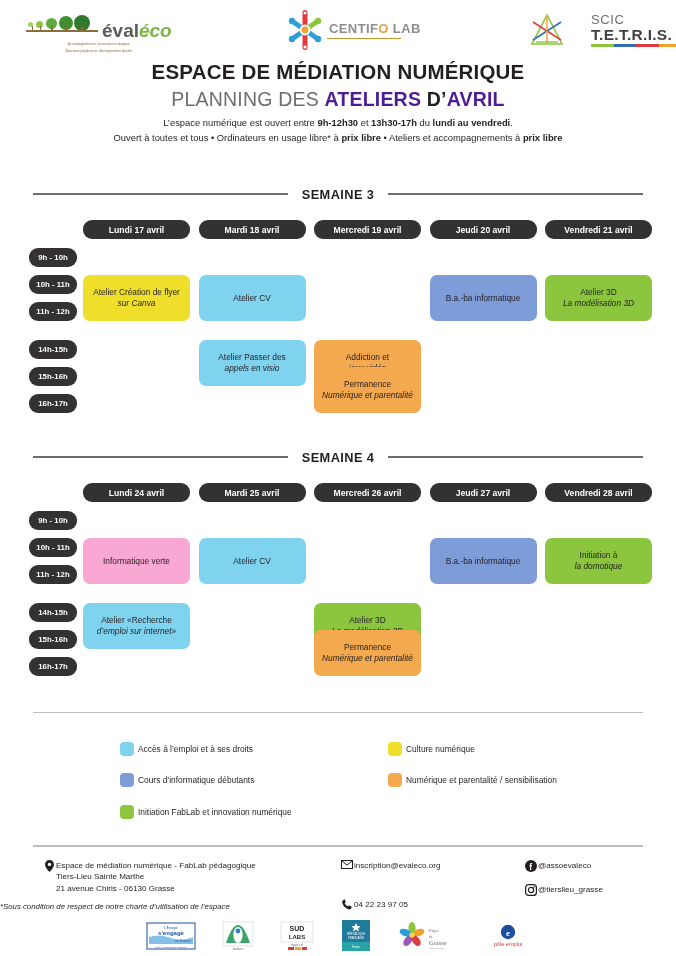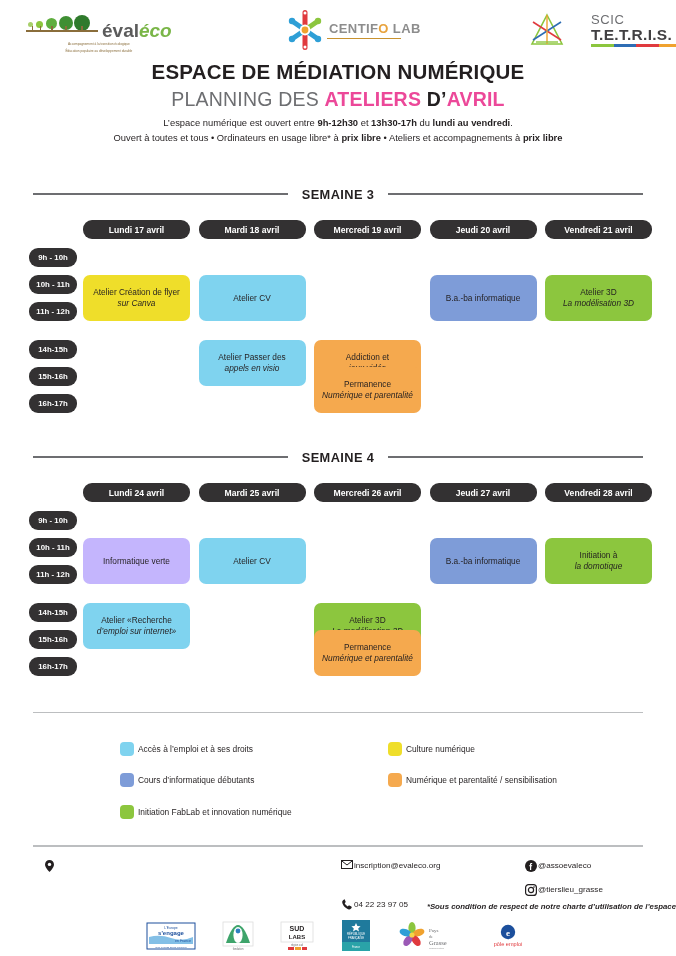--- a/index.html
+++ b/index.html
@@ -33,21 +33,21 @@
   .tt-scic{font-size:13px;color:#6d6e71;letter-spacing:.6px;}
   .tt-tet{font-size:15.5px;font-weight:bold;color:#414042;letter-spacing:.3px;margin-top:1px;}
   .tt-bar{display:flex;width:90px;height:3px;margin-top:2px;}
   .tt-bar i{flex:1;}
 
   
   .title1{position:absolute;left:0;top:60px;width:676px;text-align:center;
     font-size:20.5px;font-weight:bold;color:#231f20;letter-spacing:.2px;}
   .title2{position:absolute;left:0;top:88px;width:676px;text-align:center;
     font-size:19.5px;color:#6d6e71;letter-spacing:.2px;}
-  .title2 .hl{color:#ec4899;font-weight:bold;}
+  .title2 .hl{color:#4c1d95;font-weight:bold;}
   .title2 .dk{color:#231f20;font-weight:bold;}
   .sub1{position:absolute;left:0;top:117px;width:676px;text-align:center;font-size:9.4px;color:#231f20;}
   .sub2{position:absolute;left:0;top:132px;width:676px;text-align:center;font-size:9.4px;color:#231f20;}
   .sub1 b,.sub2 b{font-weight:bold;}
 
   
   .wk-head{position:absolute;left:33px;width:610px;height:16px;display:flex;align-items:center;}
   .wk-rule{flex:1;height:1.4px;background:#6d6e71;}
   .wk-label{font-size:12.8px;font-weight:bold;color:#231f20;padding:0 14px;letter-spacing:.4px;}
   .day{position:absolute;height:19px;background:#333132;border-radius:9px;
@@ -66,22 +66,22 @@
   .lg-rule{position:absolute;left:33px;top:0;width:610px;height:1.2px;background:#bcbec0;}
   .lg-item{position:absolute;display:flex;align-items:center;}
   .lg-sw{width:14px;height:14px;border-radius:4px;flex:none;}
   .lg-tx{margin-left:4px;font-size:8.4px;color:#231f20;white-space:nowrap;}
 
   
   .ft-rule{position:absolute;left:33px;top:845px;width:610px;height:1.6px;background:#bcbec0;}
   .ft-col{position:absolute;font-size:8.1px;color:#231f20;line-height:1.42;}
   .ft-row{display:flex;align-items:flex-start;}
   .ft-ico{width:14px;flex:none;display:flex;justify-content:center;align-items:center;}
-  .ft-note{position:absolute;left:0;top:902px;width:676px;text-align:right;
-    font-size:7.8px;font-style:italic;font-weight:bold;color:#231f20;}
+  .ft-note{position:absolute;left:0;top:902px;width:676px;text-align:left;
+    font-size:7.8px;font-style:italic;font-weight:normal;color:#231f20;}
 
   .partners{position:absolute;left:0;top:918px;width:676px;height:36px;
     display:flex;align-items:center;justify-content:center;gap:26px;}
   .pt{position:relative;display:flex;align-items:center;justify-content:center;}
 </style>
 </head>
 <body>
 
 <div class="page">
 
@@ -224,21 +224,21 @@
       <div class="day" style="left: 198.5px; top: 483px; width: 107px;">Mardi 25 avril</div>
       <div class="day" style="left: 314px; top: 483px; width: 107px;">Mercredi 26 avril</div>
       <div class="day" style="left: 429.5px; top: 483px; width: 107px;">Jeudi 27 avril</div>
       <div class="day" style="left: 545px; top: 483px; width: 107px;">Vendredi 28 avril</div>
       <div class="slot" style="left: 29px; top: 511px;">9h - 10h</div>
       <div class="slot" style="left: 29px; top: 538px;">10h - 11h</div>
       <div class="slot" style="left: 29px; top: 565px;">11h - 12h</div>
       <div class="slot" style="left: 29px; top: 603px;">14h-15h</div>
       <div class="slot" style="left: 29px; top: 630px;">15h-16h</div>
       <div class="slot" style="left: 29px; top: 657px;">16h-17h</div>
-      <div class="ev" style="left: 83px; top: 538px; width: 107px; height: 46px; background: #c4b5fd;">
+      <div class="ev" style="left: 83px; top: 538px; width: 107px; height: 46px; background: #f9a8d4;">
         <span>Informatique verte</span>
       </div>
       <div class="ev" style="left: 198.5px; top: 538px; width: 107px; height: 46px; background: rgb(127, 211, 239);">
         <span>Atelier CV</span>
       </div>
       <div class="ev" style="left: 429.5px; top: 538px; width: 107px; height: 46px; background: rgb(126, 156, 216);">
         <span>B.a.-ba informatique</span>
       </div>
       <div class="ev" style="left: 545px; top: 538px; width: 107px; height: 46px; background: rgb(140, 198, 62);">
         <span>Initiation à</span>
@@ -286,20 +286,25 @@
 
   <div class="ft-rule"></div>
 
   <div class="ft-col" style="left:42px;top:860px;width:290px;">
     <div class="ft-row">
       <div class="ft-ico">
         <svg width="9" height="12" viewBox="0 0 9 12">
             <path d="M4.5 0C2 0 0 2 0 4.5C0 7.9 4.5 12 4.5 12S9 7.9 9 4.5C9 2 7 0 4.5 0Z" fill="#231f20"></path>
             <circle cx="4.5" cy="4.4" r="1.7" fill="#ffffff"></circle>
           </svg>
+      </div>
+      <div>
+        <div>Espace de médiation numérique - FabLab pédagogique</div>
+        <div>Tiers-Lieu Sainte Marthe</div>
+        <div>21 avenue Chiris - 06130 Grasse</div>
       </div>
     </div>
   </div>
 
   <div class="ft-col" style="left:340px;top:860px;width:170px;">
     <div class="ft-row" style="margin-bottom:28px;">
       <div class="ft-ico">
         <svg width="12" height="9" viewBox="0 0 12 9">
             <rect x="0.5" y="0.5" width="11" height="8" fill="none" stroke="#231f20" stroke-width="1"></rect>
             <path d="M0.8 0.9 L6 5 L11.2 0.9" fill="none" stroke="#231f20" stroke-width="1"></path>

